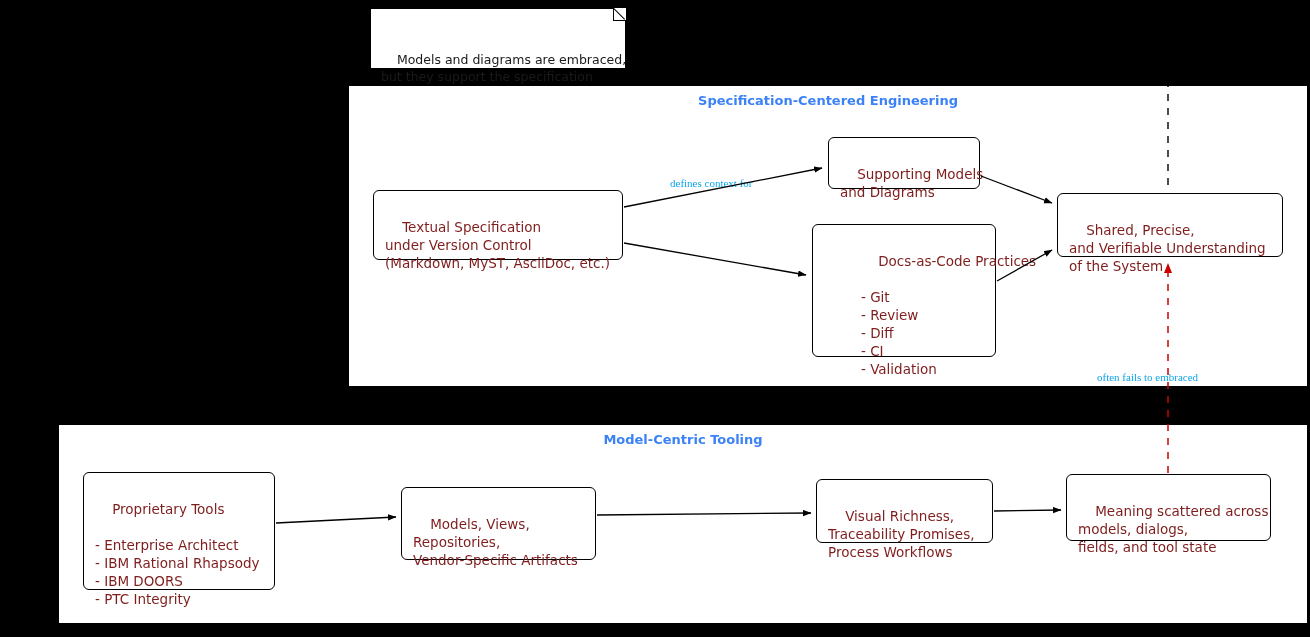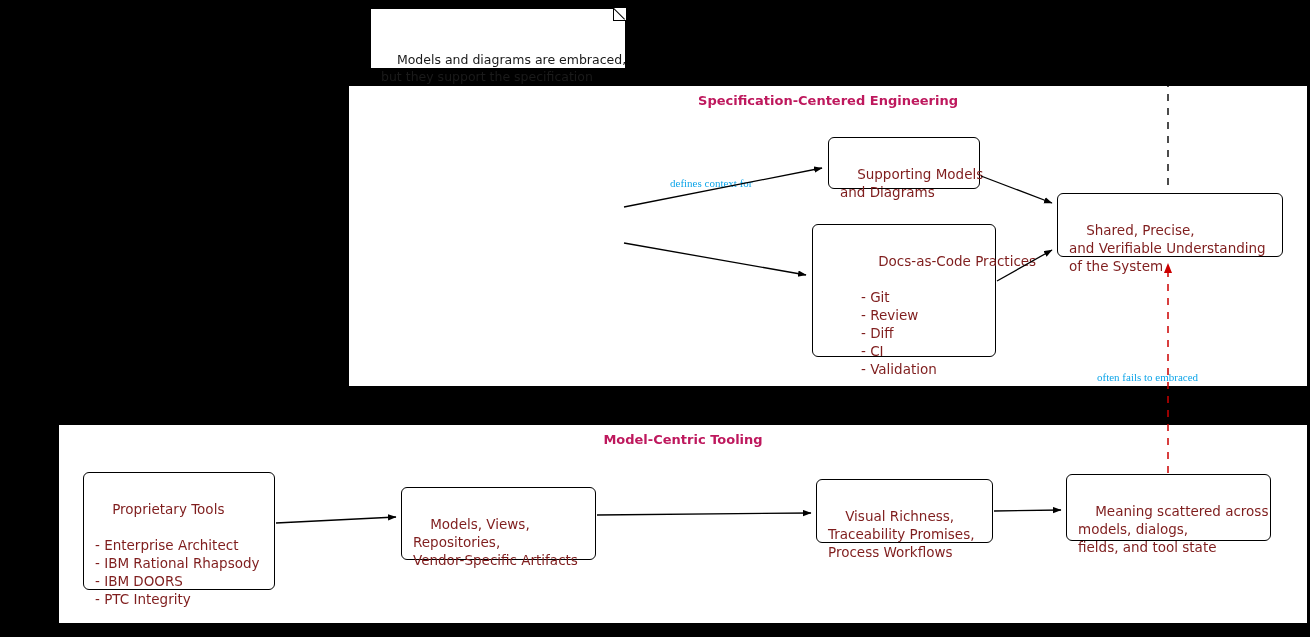--- a/index.html
+++ b/index.html
@@ -23,21 +23,21 @@
     position: absolute;
     background: #ffffff;
     border: 1px solid #000000;
   }
   .panel-title {
     position: absolute;
     left: 0; right: 0;
     text-align: center;
     font-size: 13px;
     font-weight: bold;
-    color: #be185d;
+    color: #3b82f6;
     font-family: "DejaVu Sans", sans-serif;
   }
   
   .node {
     position: absolute;
     background: #ffffff;
     border: 1px solid #000000;
     border-radius: 6px;
     font-size: 13.5px;
     line-height: 18px;
@@ -100,20 +100,25 @@
 but they support the specification
 instead of replacing it.</span>
   </div>
 
 
 
   <div class="panel" style="left:348px; top:85px; width:960px; height:302px;">
     <div class="panel-title" style="top:7px;">Specification-Centered Engineering</div>
   </div>
 
+  <div class="node" style="left:373px; top:190px; width:250px; height:70px;">
+    <span>Textual Specification
+under Version Control
+(Markdown, MyST, AsciiDoc, etc.)</span>
+  </div>
 
   <div class="node" style="left:828px; top:137px; width:152px; height:52px;">
     <span>Supporting Models
 and Diagrams</span>
   </div>
 
   <div class="node" style="left:812px; top:224px; width:184px; height:133px;padding-left:48px;">
     <span>Docs-as-Code Practices
 
 - Git

